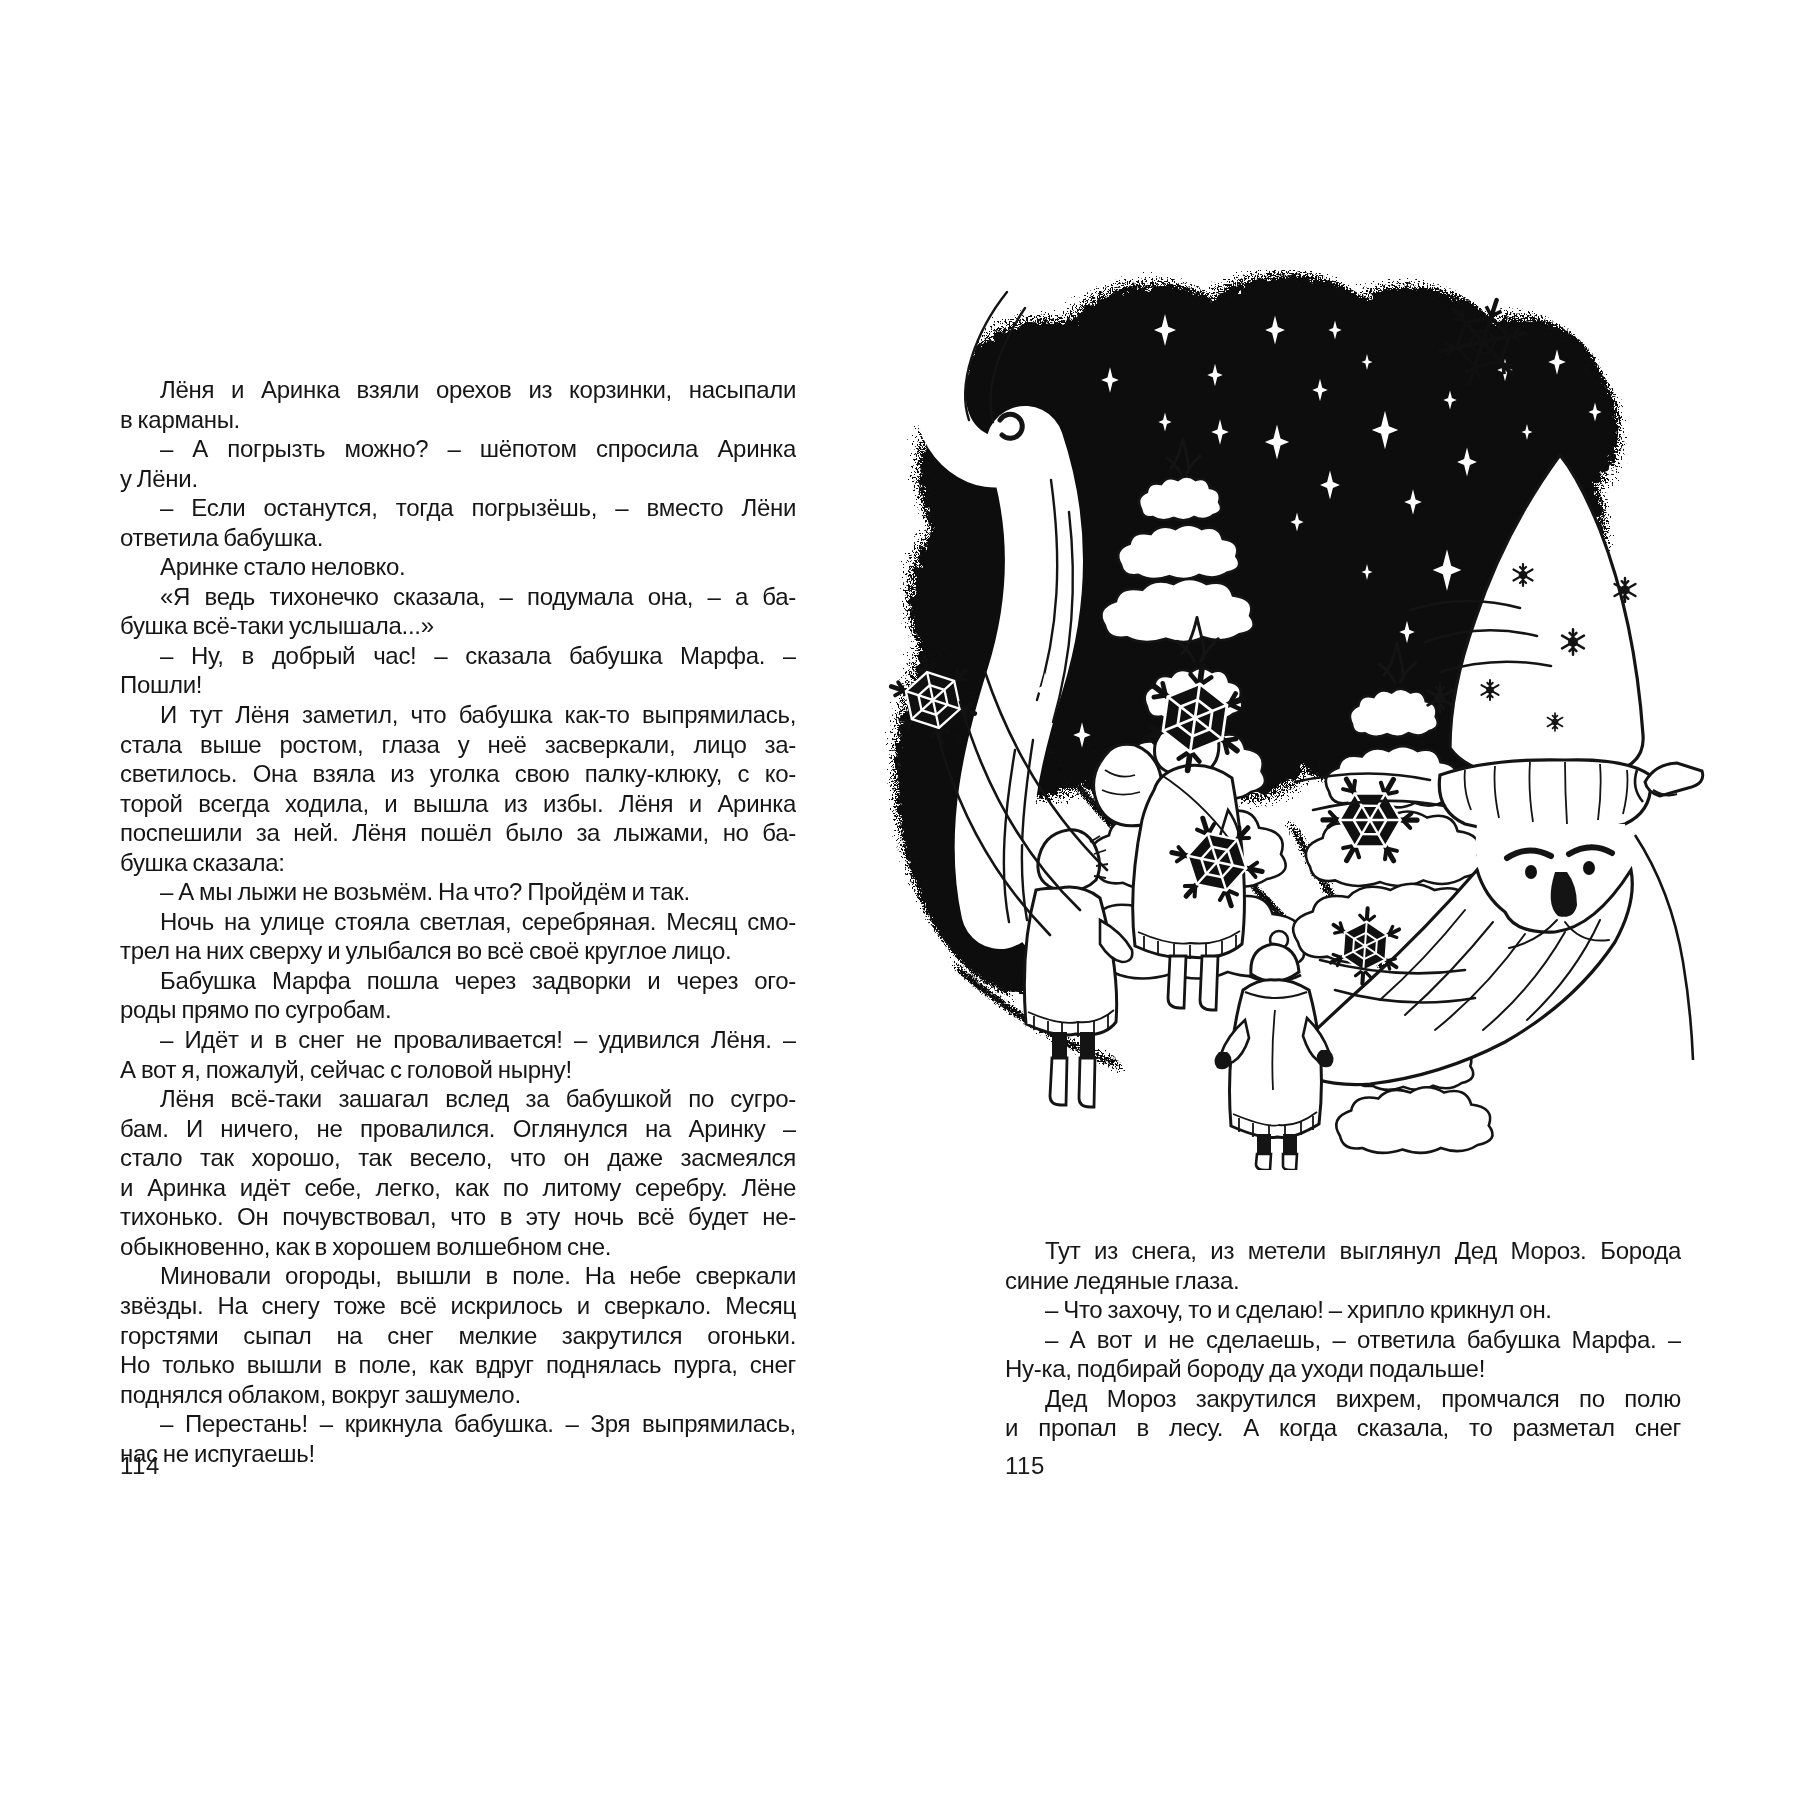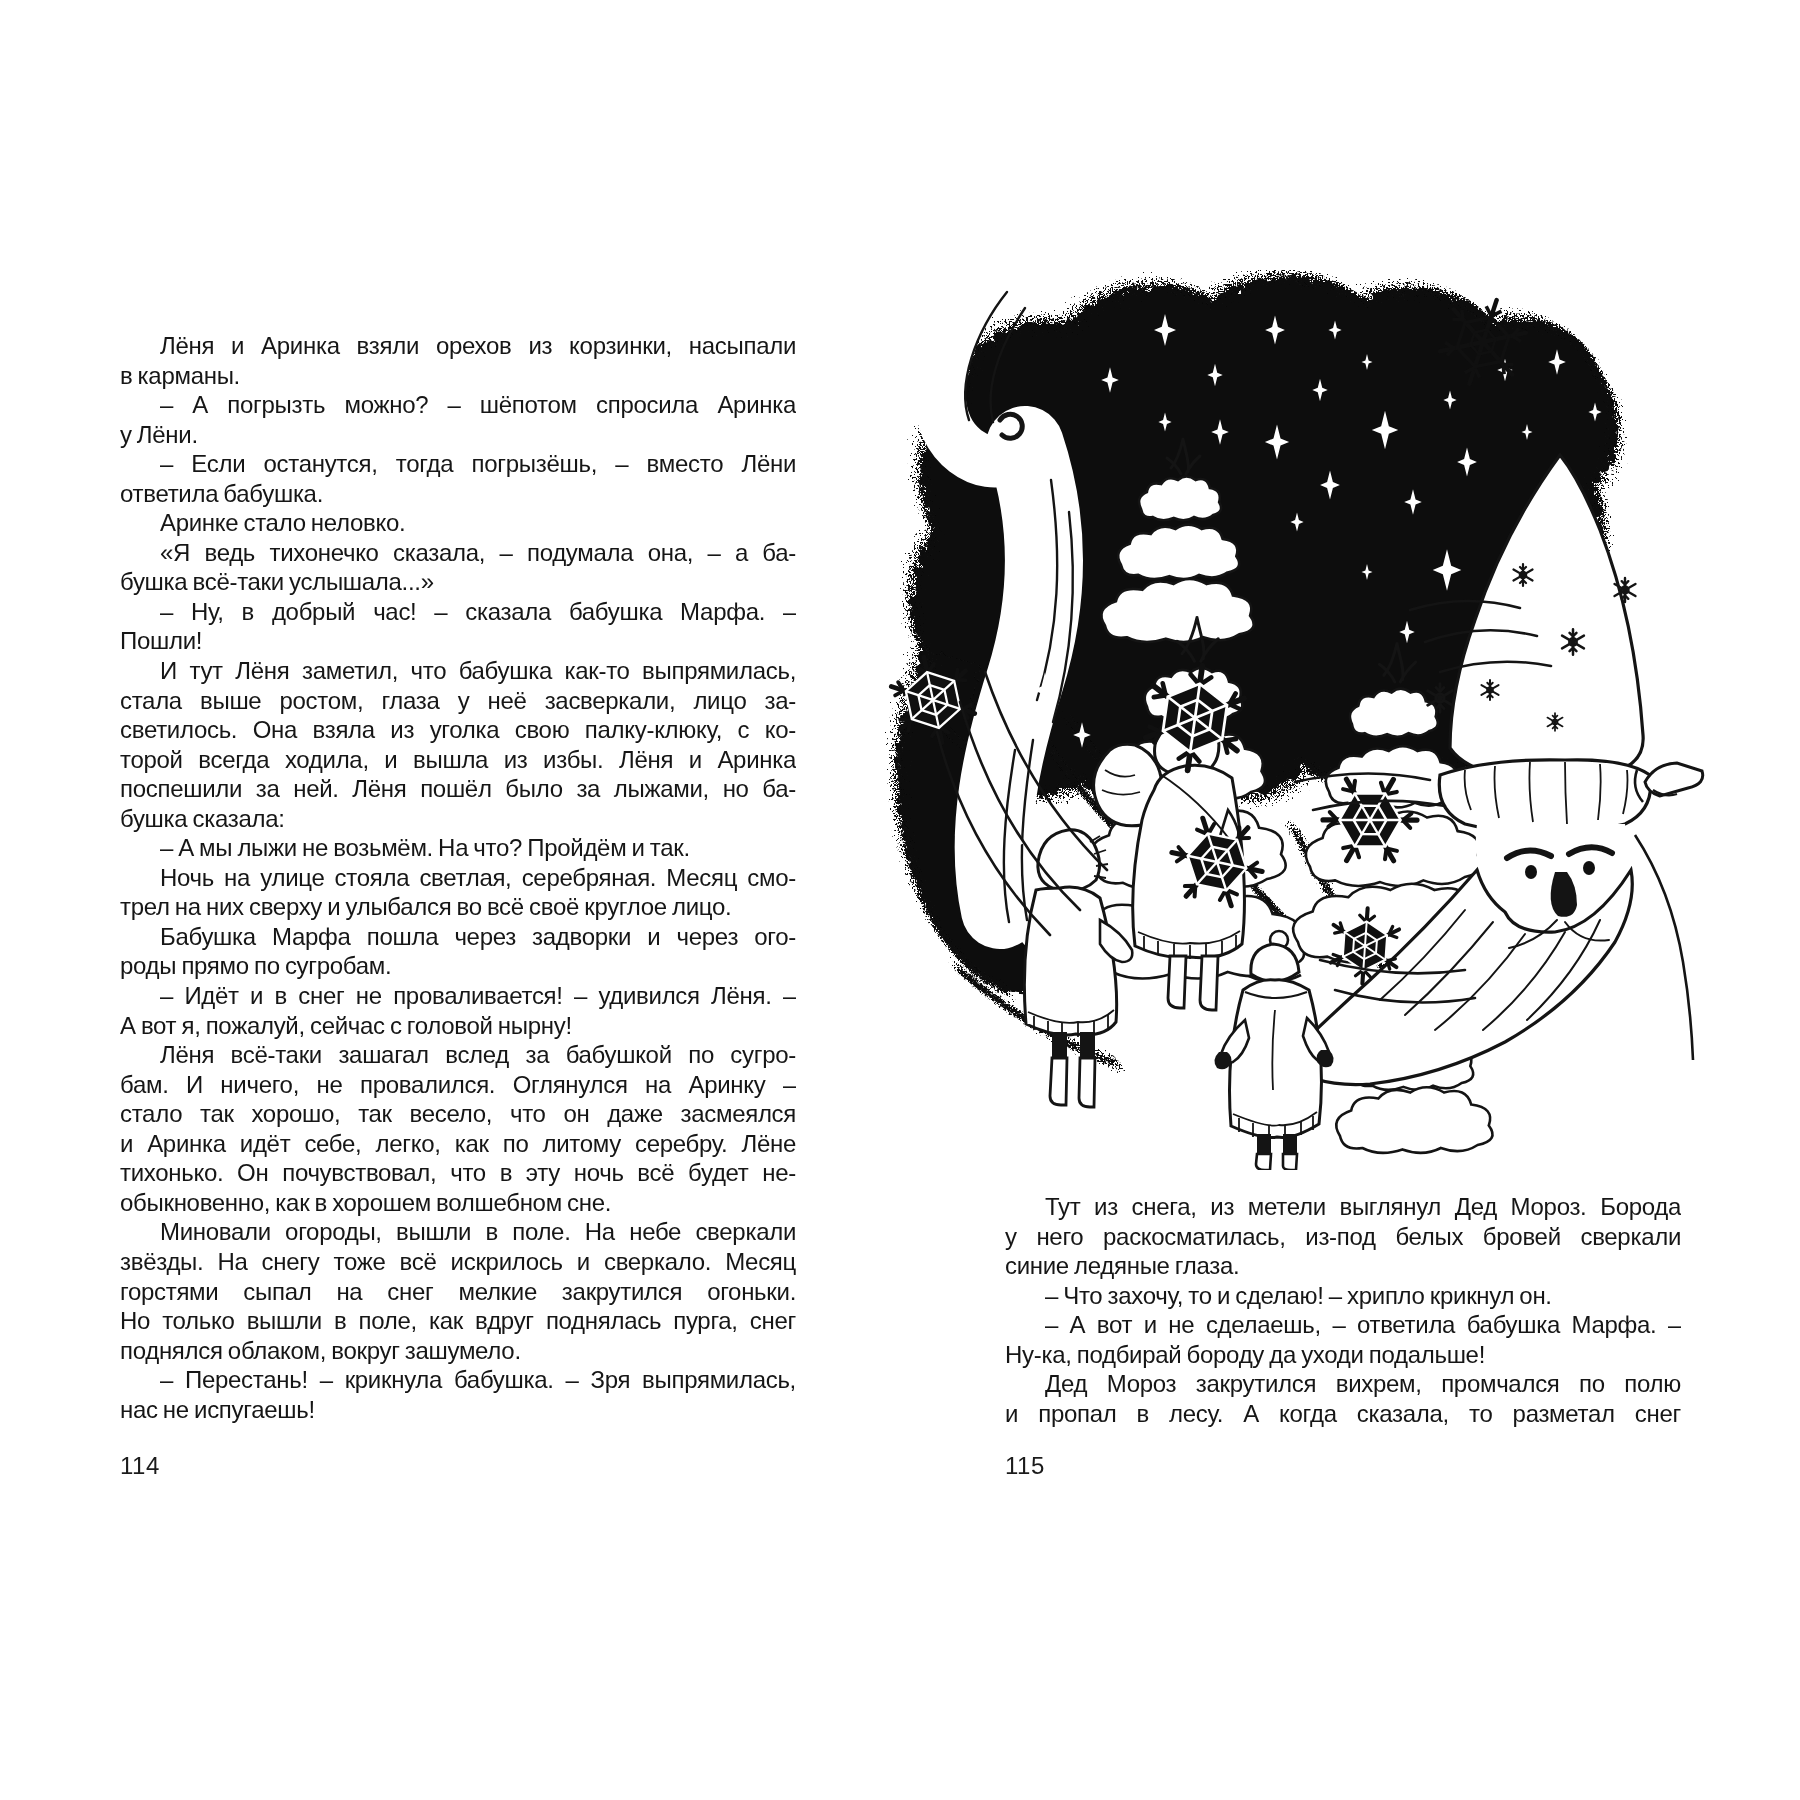--- a/index.html
+++ b/index.html
@@ -7,21 +7,21 @@
     width:1800px;height:1800px;background:#ffffff;
     font-family:"Liberation Sans",sans-serif;color:#161616;
     position:relative;overflow:hidden;
   }
   .spread{position:relative;width:1800px;height:1800px;background:#fff}
   .page{position:absolute;top:0;width:900px;height:1800px}
   .page.left{left:0}
   .page.right{left:900px}
   .text-block{
     position:absolute;width:676px;
-    font-size:24px;letter-spacing:-0.3px;word-spacing:-1.2px;
+    font-size:24px;letter-spacing:-0.3px;word-spacing:-1.2px;margin-top:44px;
   }
   .tb-left{left:120px;top:331px}
   .tb-right{left:105px;top:1192px}
   .line{height:29.55px;line-height:29.55px;overflow:hidden;white-space:normal}
   .line.just{text-align:justify;text-align-last:justify}
   .line.ind{text-indent:40px}
   .pagenum{
     position:absolute;top:1452px;width:676px;text-align:left;
     font-size:24px;letter-spacing:0.5px;color:#1b1b1b;
   }
@@ -73,21 +73,20 @@
         <div class="line">поднялся облаком, вокруг зашумело.</div>
         <div class="line ind just">– Перестань! – крикнула бабушка. – Зря выпрямилась,</div>
         <div class="line">нас не испугаешь!</div>
       </div>
     <div class="pagenum pn-left">114</div>
   </section>
 
   <section class="page right">
     <div class="text-block tb-right">
         <div class="line ind just">Тут из снега, из метели выглянул Дед Мороз. Борода</div>
-        <div class="line just">у него раскосматилась, из-под белых бровей сверкали</div>
         <div class="line">синие ледяные глаза.</div>
         <div class="line ind">– Что захочу, то и сделаю! – хрипло крикнул он.</div>
         <div class="line ind just">– А вот и не сделаешь, – ответила бабушка Марфа. –</div>
         <div class="line">Ну-ка, подбирай бороду да уходи подальше!</div>
         <div class="line ind just">Дед Мороз закрутился вихрем, промчался по полю</div>
         <div class="line just">и пропал в лесу. А когда сказала, то разметал снег</div>
       </div>
     <div class="pagenum pn-right">115</div>
   </section>
 

